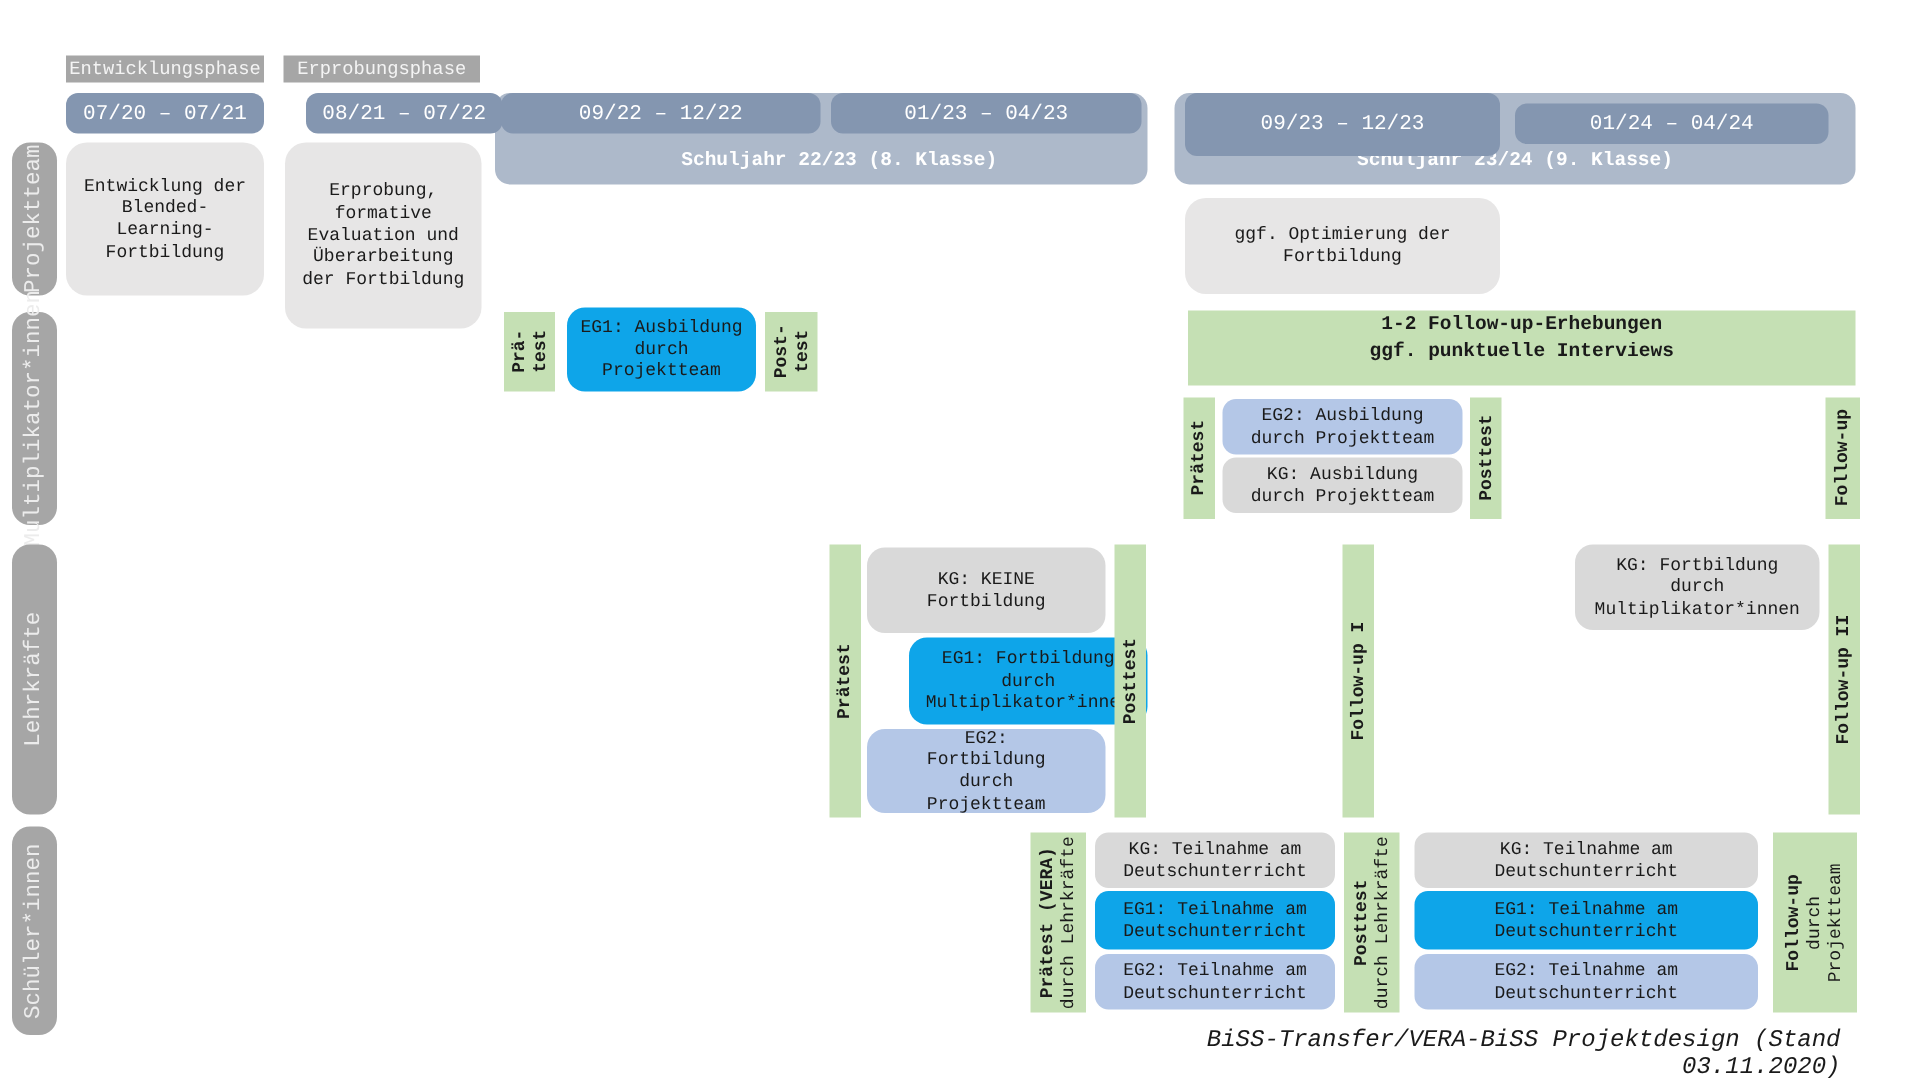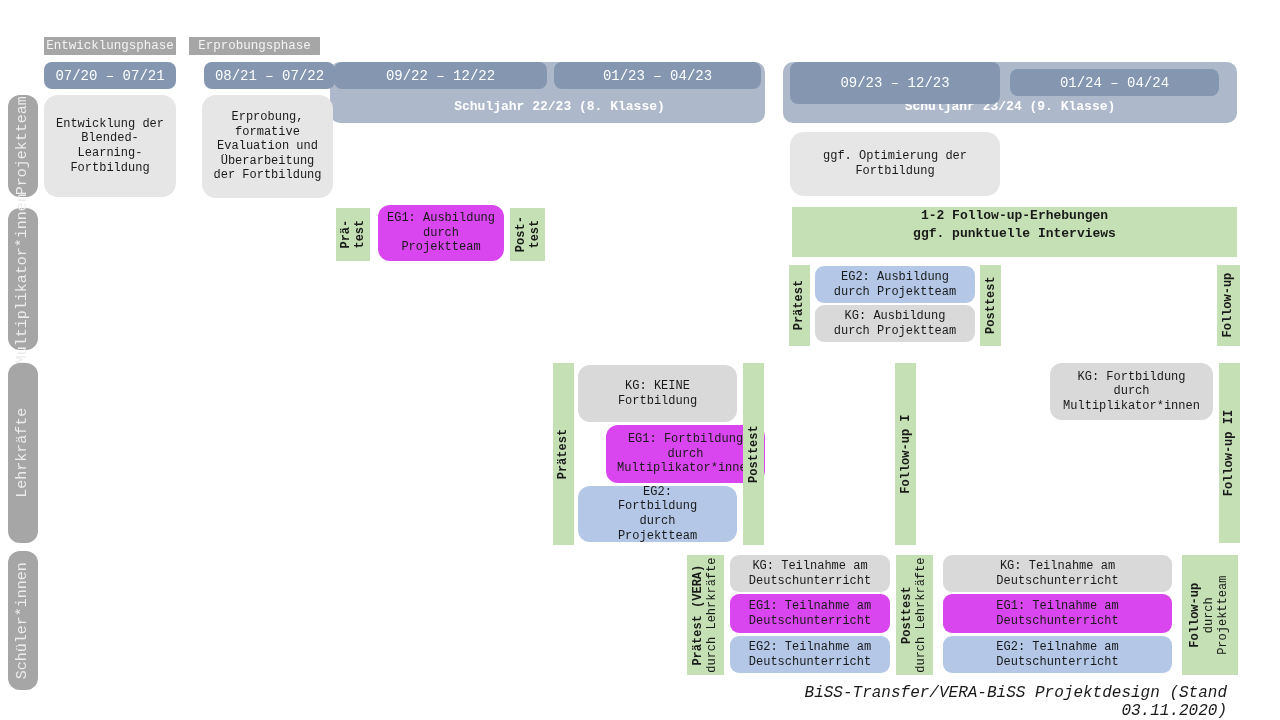--- a/index.html
+++ b/index.html
@@ -26,21 +26,21 @@
     font-size:13px; font-weight:bold; padding-bottom:9px;
   }
   
   .box {
     display:flex; align-items:center; justify-content:center; text-align:center;
     font-size:12px; line-height:1.22; border-radius:12px; padding:4px 8px;
   }
   .box.small { border-radius:9px; }
   .lightgray { background:#e7e6e6; }
   .gray      { background:#d9d9d9; }
-  .blue1     { background:#d946ef; }
+  .blue1     { background:#0ea5e9; }
   .blue2     { background:#b4c7e7; }
   
   .vbar {
     background:#c5e0b4; display:flex; align-items:center; justify-content:center;
     overflow:visible;
   }
   .vtxt {
     transform:rotate(-90deg); text-align:center; white-space:nowrap;
     font-size:12px; line-height:1.18;
   }
@@ -86,21 +86,21 @@
     <div class="vtxt">Multiplikator*innen</div>
   </div>
   <div class="abs rowlabel" style="left:8px; top:363px; width:30px; height:180px;">
     <div class="vtxt">Lehrkräfte</div>
   </div>
   <div class="abs rowlabel" style="left:8px; top:551px; width:30px; height:139px;">
     <div class="vtxt">Schüler*innen</div>
   </div>
 
   <div class="abs box lightgray" style="left:44px; top:95px; width:132px; height:102px; border-radius:14px;">Entwicklung der Blended-Learning-Fortbildung</div>
-  <div class="abs box lightgray" style="left:202px; top:95px; width:131px; height:103px; border-radius:14px;">Erprobung, formative Evaluation und Überarbeitung der Fortbildung</div>
+  <div class="abs box lightgray" style="left:190px; top:95px; width:131px; height:124px; border-radius:14px;">Erprobung, formative Evaluation und Überarbeitung der Fortbildung</div>
   <div class="abs box lightgray" style="left:790px; top:132px; width:210px; height:64px; border-radius:14px; padding:4px 30px;">ggf. Optimierung der Fortbildung</div>
 
   <div class="abs vbar" style="left:336px; top:208px; width:34px; height:53px;">
     <div class="vtxt">
       <span class="b">Prä-</span>
       <span class="b">test</span>
     </div>
   </div>
   <div class="abs box blue1" style="left:378px; top:205px; width:126px; height:56px;">EG1: Ausbildung durch Projektteam</div>
   <div class="abs vbar" style="left:510px; top:208px; width:35px; height:53px;">

